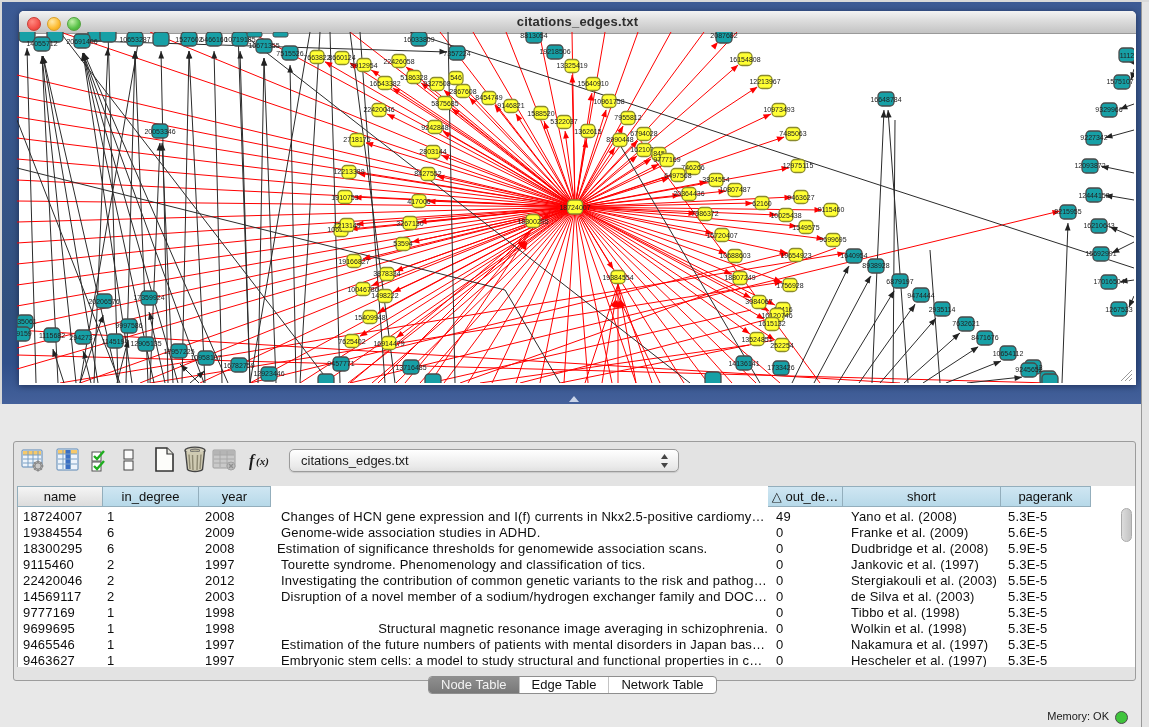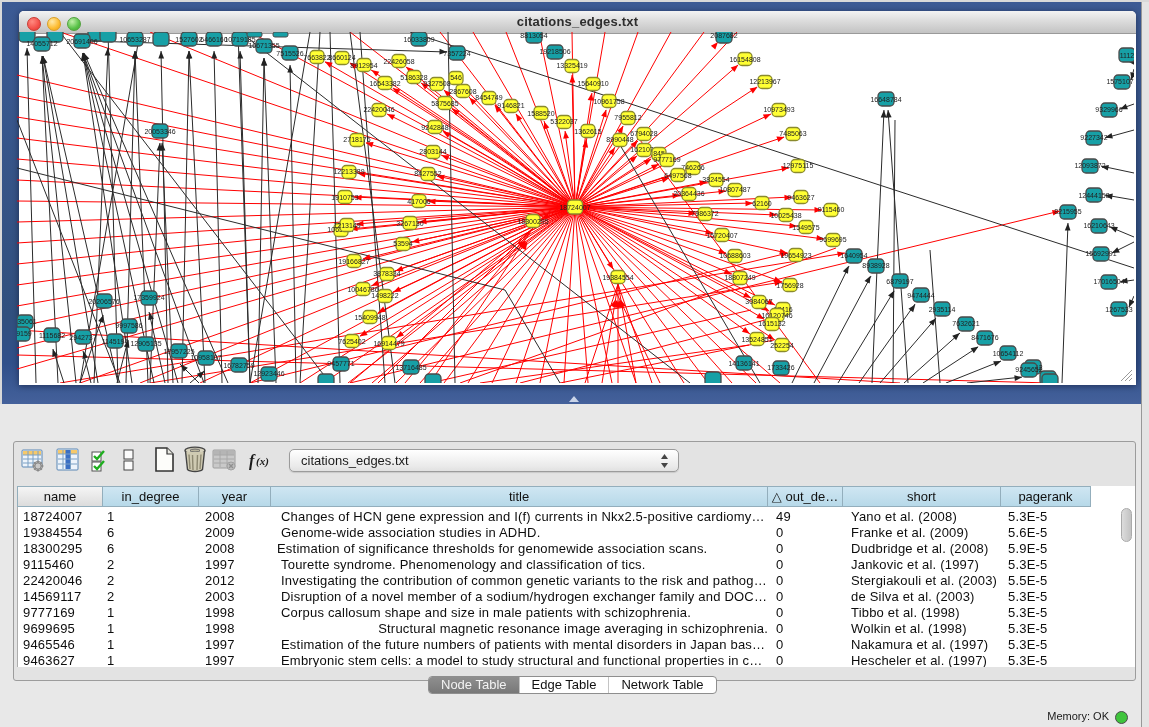--- a/index.html
+++ b/index.html
@@ -812,21 +812,20 @@
           <span style="left:187px;">2003</span>
 <span class="ttl" style="left:263px;">Disruption of a novel member of a sodium/hydrogen exchanger family and DOCK3 gene</span>
           <span style="left:758px;">0</span>
           <span style="left:833px;">de Silva et al. (2003)</span>
 <span style="left:990px;">5.3E‑5</span>
         </div>
 <div class="trow" style="top:119px;">
 <span style="left:5px;">9777169</span>
           <span style="left:89px;">1</span>
           <span style="left:187px;">1998</span>
-<span class="ttl" style="left:263px;">Corpus callosum shape and size in male patients with schizophrenia.</span>
           <span style="left:758px;">0</span>
           <span style="left:833px;">Tibbo et al. (1998)</span>
 <span style="left:990px;">5.3E‑5</span>
         </div>
 <div class="trow" style="top:135px;">
 <span style="left:5px;">9699695</span>
           <span style="left:89px;">1</span>
           <span style="left:187px;">1998</span>
 <span class="ttl" style="left:263px;text-align:right;">Structural magnetic resonance image averaging in schizophrenia.</span>
           <span style="left:758px;">0</span>
@@ -849,21 +848,20 @@
 <span class="ttl" style="left:263px;">Embryonic stem cells: a model to study structural and functional properties in cardiomyocytes</span>
           <span style="left:758px;">0</span>
           <span style="left:833px;">Hescheler et al. (1997)</span>
 <span style="left:990px;">5.3E‑5</span>
         </div>
       </div>
   <div id="thead">
     <div class="hc" style="left:0px;width:86px;background:linear-gradient(180deg,#f5f5f5,#dcdcdc);border-left:1px solid #93aebc;">name</div>
     <div class="hc" style="left:86px;width:96px;">in_degree</div>
     <div class="hc" style="left:182px;width:72px;">year</div>
-    <div class="hc" style="left:254px;width:497px;">title</div>
     <div class="hc" style="left:751px;width:75px;">△ out_de…</div>
     <div class="hc" style="left:826px;width:158px;">short</div>
     <div class="hc" style="left:984px;width:90px;">pagerank</div>
   </div>
   <div style="position:absolute;left:1107px;top:66px;width:11px;height:34px;border:1px solid #aaa;border-radius:6px;background:linear-gradient(90deg,#dcdcdc,#c2c2c2);"></div>
  </div>
  <div id="tabs">
    <div class="sel">Node Table</div>
       <div class="sep"></div>
       <div>Edge Table</div>

